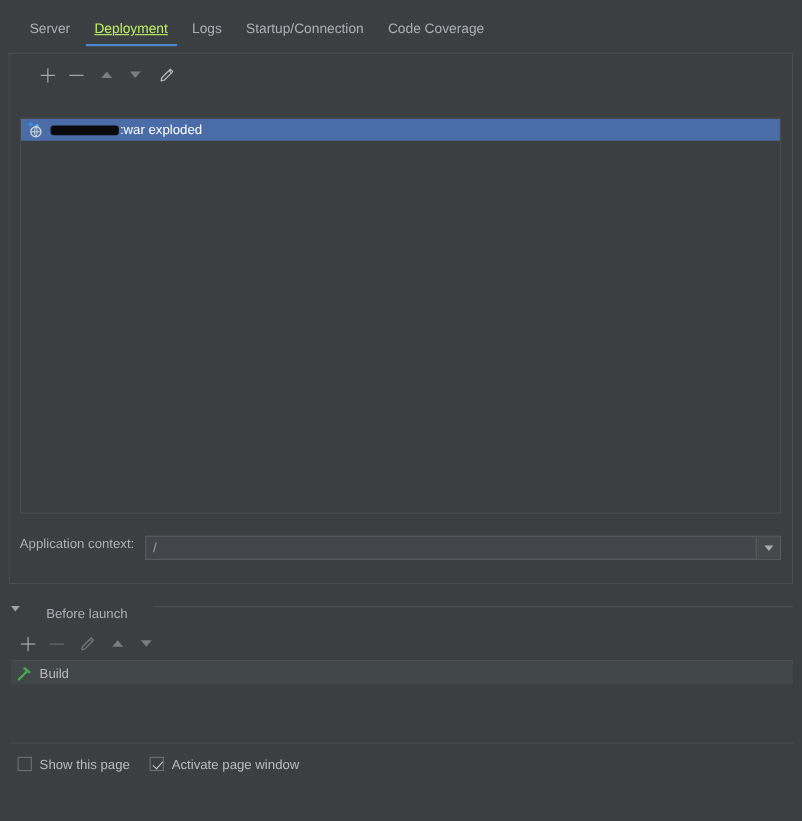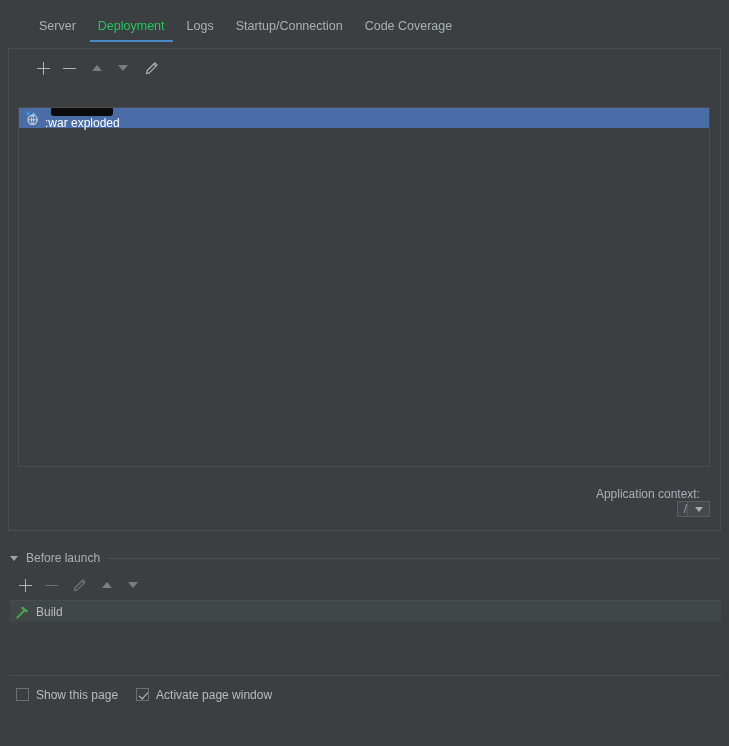--- a/index.html
+++ b/index.html
@@ -15,34 +15,34 @@
     color: #bbbbbb;
     overflow: hidden;
     position: relative;
   }
 
   
   .tabbar {
     display: flex;
     align-items: flex-end;
     height: 42px;
-    padding-left: 28px;
+    padding-left: 16px;
     box-sizing: border-box;
     background: #3c3f41;
   }
   .tab {
     position: relative;
     padding: 0 11px 9px 11px;
     font-size: 12.5px;
     color: #a9b0b6;
     line-height: 14px;
     cursor: default;
     white-space: nowrap;
   }
-  .tab.active { color: #22c55e; }
+  .tab.active { color: #bef264; text-decoration: underline; }
   .tab.active::after {
     content: "";
     position: absolute;
     left: 3px; right: 3px; bottom: 0;
     height: 2px;
     background: #4a88c7;
   }
 
   
   .deploy-panel {
@@ -136,41 +136,40 @@
     padding-left: 5px;
     font-size: 12px;
     color: #bbbbbb;
     cursor: default;
   }
   .list-row.selected {
     background: #4a6da7;
     color: #ffffff;
   }
   .row-icon { width: 16px; height: 16px; margin-right: 5px; flex: none; display:block; }
-  .row-text { display: flex; align-items: center; white-space: nowrap; flex-direction: column; }
+  .row-text { display: flex; align-items: center; white-space: nowrap; }
   .redact {
     display: inline-block;
     background: #0a0a0a;
     border-radius: 3px;
     height: 9px;
     width: 62px;
     margin: 0 1px 0 1px;
     vertical-align: middle;
   }
   .redact.small { width: 46px; height: 8px; border-radius: 4px; }
 
   
   .appctx-row {
     position: absolute;
     left: 18px;
     top: 487px;
     width: 692px;
     display: flex;
-    align-items: flex-end;
-    flex-direction: column;
+    align-items: flex-start;
   }
   .appctx-label {
     font-size: 12px;
     color: #a9b0b6;
     white-space: nowrap;
     margin-right: 10px;
   }
   .combo {
     flex: 1;
     display: flex;
@@ -202,21 +201,22 @@
     border-top: 5px solid #a8adb1;
   }
 
   
   .bl-header {
     position: absolute;
     left: 10px;
     top: 551px;
     width: 711px;
     display: flex;
-    align-items: center;
+    align-items: flex-start;
+    gap: 16px;
   }
   .bl-caret {
     width: 0; height: 0;
     border-left: 4.5px solid transparent;
     border-right: 4.5px solid transparent;
     border-top: 5px solid #9ea3a7;
     margin-right: 8px;
     cursor: default;
   }
   .bl-title {

